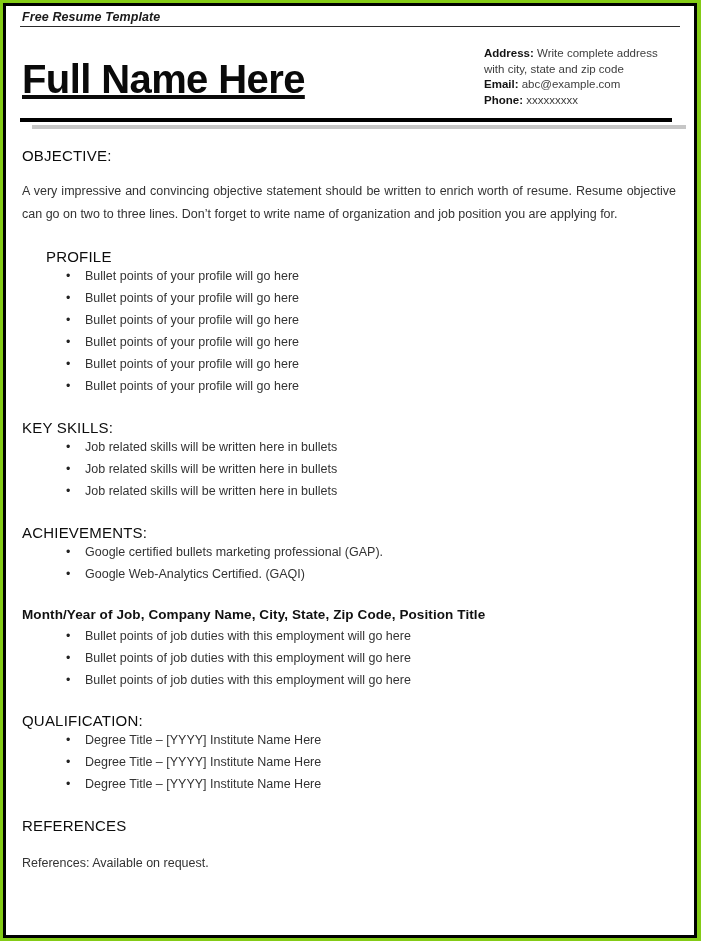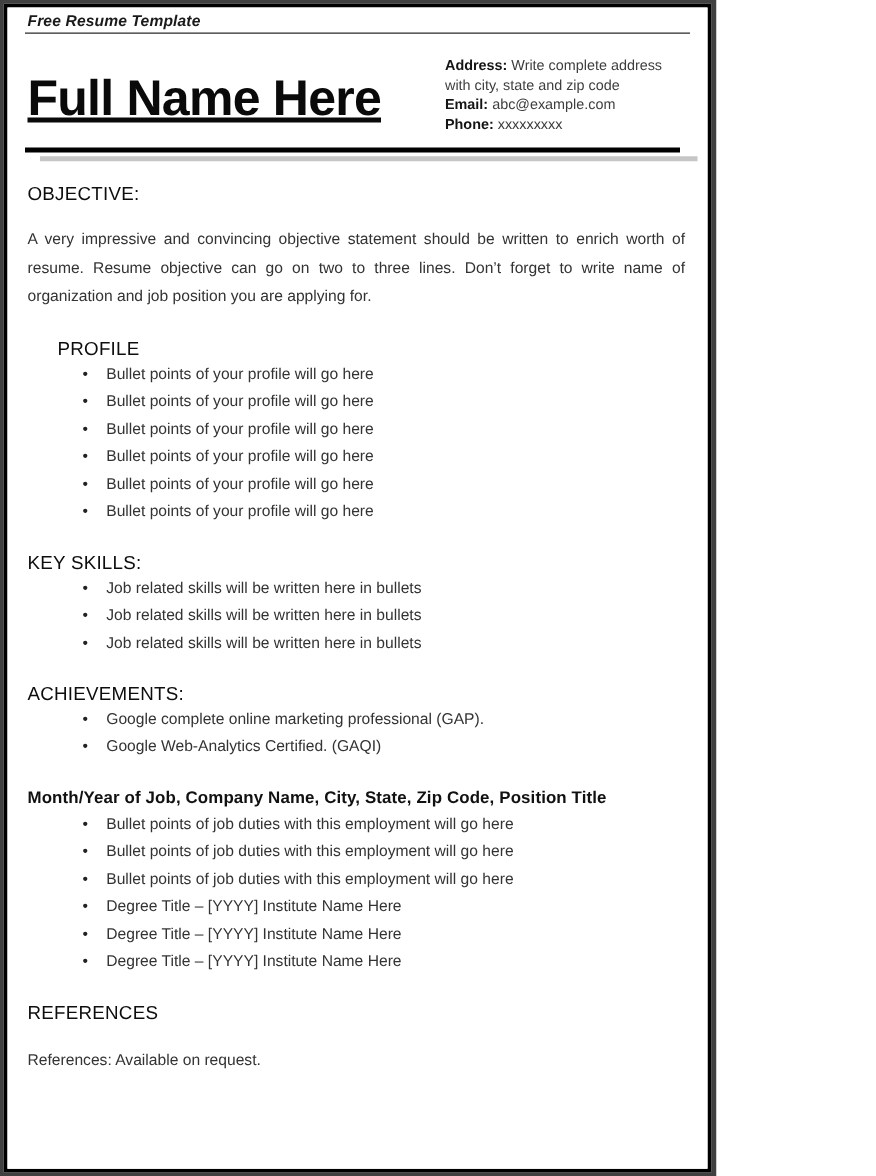--- a/index.html
+++ b/index.html
@@ -8,24 +8,24 @@
     background: #ffffff;
   }
   body {
     font-family: "Liberation Sans", sans-serif;
     width: 701px;
     height: 941px;
     overflow: hidden;
   }
   .page {
     position: relative;
-    width: 573px;
+    width: 701px;
     height: 941px;
     box-sizing: border-box;
-    background: #404040;
+    background: #84cc16;
     padding: 3px 4px 3px 3px;
   }
   .frame {
     position: relative;
     box-sizing: border-box;
     width: 100%;
     height: 100%;
     border: 3px solid #000000;
     background: #ffffff;
     padding: 0;
@@ -223,35 +223,36 @@
         <ul class="bullets gap-skillslist">
             <li><span class="dot">•</span><span>Job related skills will be written here in bullets</span></li>
             <li><span class="dot">•</span><span>Job related skills will be written here in bullets</span></li>
             <li><span class="dot">•</span><span>Job related skills will be written here in bullets</span></li>
           </ul>
       </div>
 
       <div class="section">
         <div class="sec-head gap-ach">ACHIEVEMENTS:</div>
         <ul class="bullets gap-achlist">
-            <li><span class="dot">•</span><span>Google complete online marketing professional (GAP).</span></li>
+            <li><span class="dot">•</span><span>Google certified bullets marketing professional (GAP).</span></li>
             <li><span class="dot">•</span><span>Google Web-Analytics Certified. (GAQI)</span></li>
           </ul>
       </div>
 
       <div class="section">
         <div class="joblead gap-joblead">Month/Year of Job, Company Name, City, State, Zip Code, Position Title</div>
         <ul class="bullets gap-joblist">
             <li><span class="dot">•</span><span>Bullet points of job duties with this employment will go here</span></li>
             <li><span class="dot">•</span><span>Bullet points of job duties with this employment will go here</span></li>
             <li><span class="dot">•</span><span>Bullet points of job duties with this employment will go here</span></li>
           </ul>
       </div>
 
       <div class="section">
+        <div class="sec-head gap-qual">QUALIFICATION:</div>
         <ul class="bullets gap-quallist">
             <li><span class="dot">•</span><span>Degree Title – [YYYY] Institute Name Here</span></li>
             <li><span class="dot">•</span><span>Degree Title – [YYYY] Institute Name Here</span></li>
             <li><span class="dot">•</span><span>Degree Title – [YYYY] Institute Name Here</span></li>
           </ul>
       </div>
 
       <div class="section">
         <div class="sec-head gap-ref">REFERENCES</div>
         <p class="body-text gap-refbody">References: Available on request.</p>

